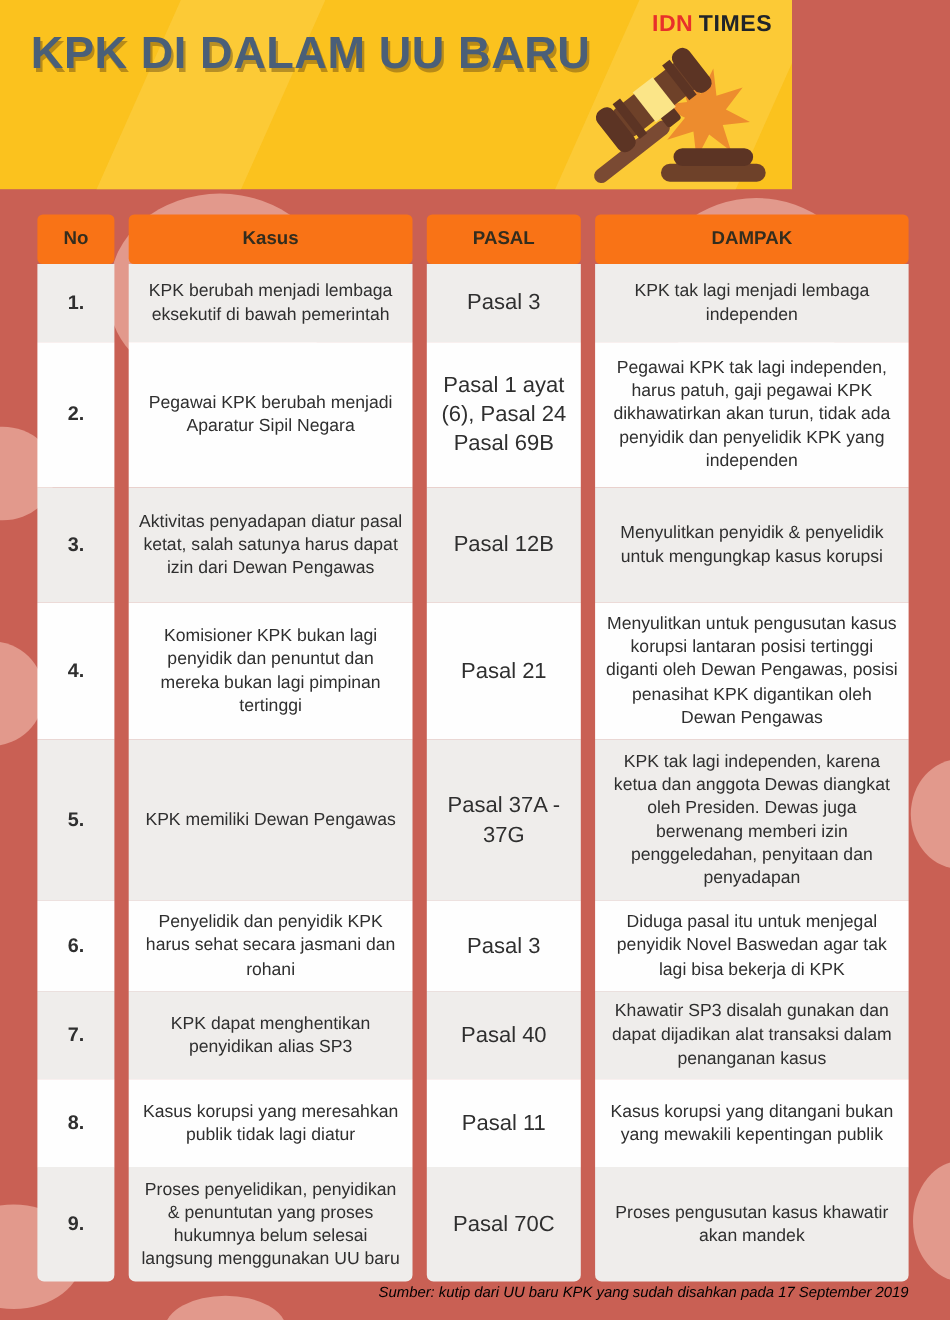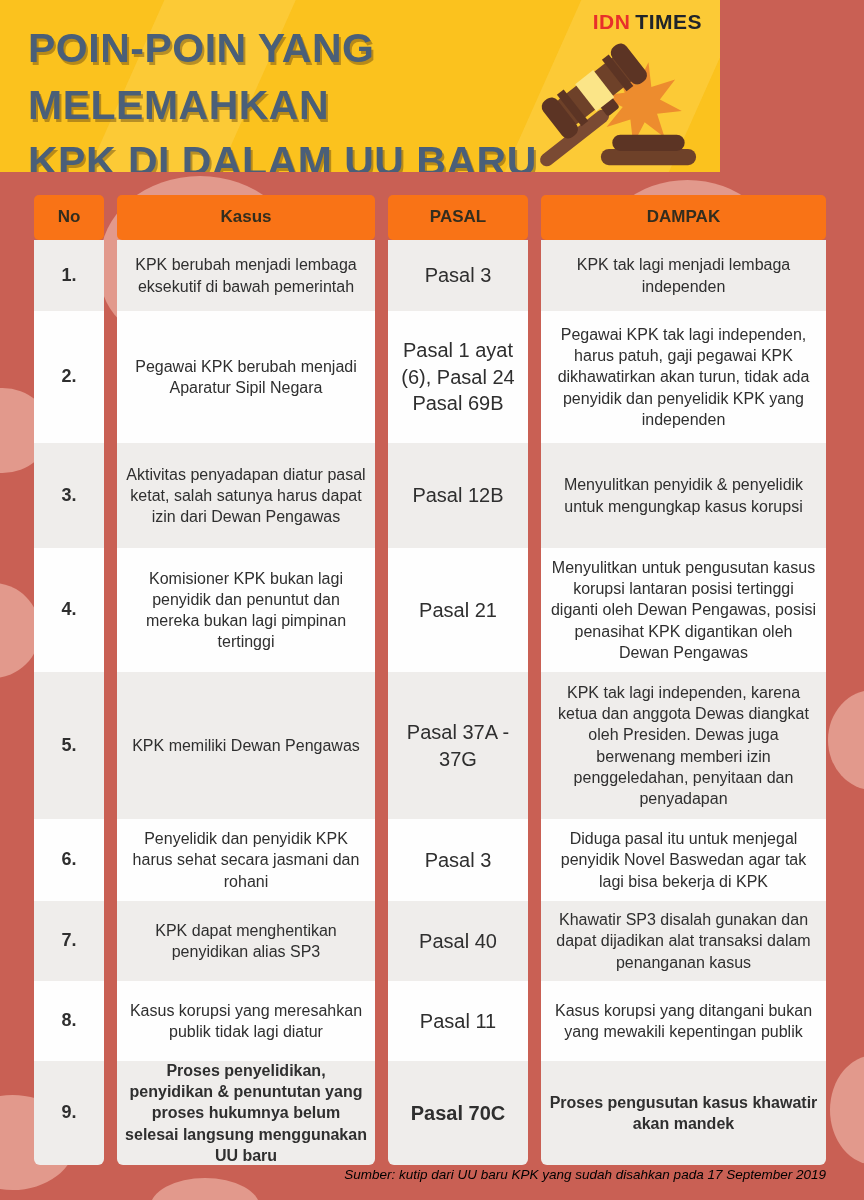--- a/index.html
+++ b/index.html
@@ -58,21 +58,21 @@
     padding:2px 8px;box-sizing:border-box;
     font-size:16px;line-height:1.32;color:#2F2F2F;
   }
   .cell-h{
     background:#f97316;
     border-radius:5px;
     font-size:17px;font-weight:bold;color:#332D1E;
   }
   .trow:nth-child(even) .cell{background:#EFEDEB;}
   .trow:nth-child(odd):not(:first-child) .cell{background:#FEFEFE;}
-  .trow:last-child .cell{border-radius:0 0 6px 6px;font-weight:bold;}
+  .trow:last-child .cell{border-radius:0 0 6px 6px;}
   .cell.no{font-weight:bold;font-size:18px;}
   .cell.pasal{font-size:20px;padding:2px 5px;}
   .footer{
     position:absolute;right:38px;top:1167px;
     font-size:13.5px;font-style:italic;color:#000000;
   }
 </style>
 </head>
 <body>
 
@@ -87,21 +87,20 @@
   <div class="cloud" style="left:-50px;top:1095px;width:125px;height:95px;"></div>
   <div class="cloud" style="left:150px;top:1178px;width:110px;height:60px;"></div>
 
   <div class="masthead">
     <div class="streak s1"></div>
     <div class="streak s2"></div>
     <div class="brand">
       <span class="idn">IDN</span><span class="times">TIMES</span>
     </div>
     <h1 class="title">
-      <span>POIN-POIN YANG MELEMAHKAN</span>
       <span>KPK DI DALAM UU BARU</span>
     </h1>
     <svg class="gavel" width="200" height="145" viewBox="0 0 210 150">
 
       <polygon points="193,88 167,91 175,116 154,100 142,123 139,97 114,105 131,84 107,72 133,69 125,44 146,61 158,37 161,63 186,55 170,76" fill="#ED8C2E"></polygon>
 
       <rect x="108" y="128" width="100" height="17" rx="8.5" fill="#6E4129"></rect>
       <rect x="120" y="113" width="76" height="17" rx="8.5" fill="#5C3424"></rect>
 
       <g transform="rotate(-38 104 98)">

